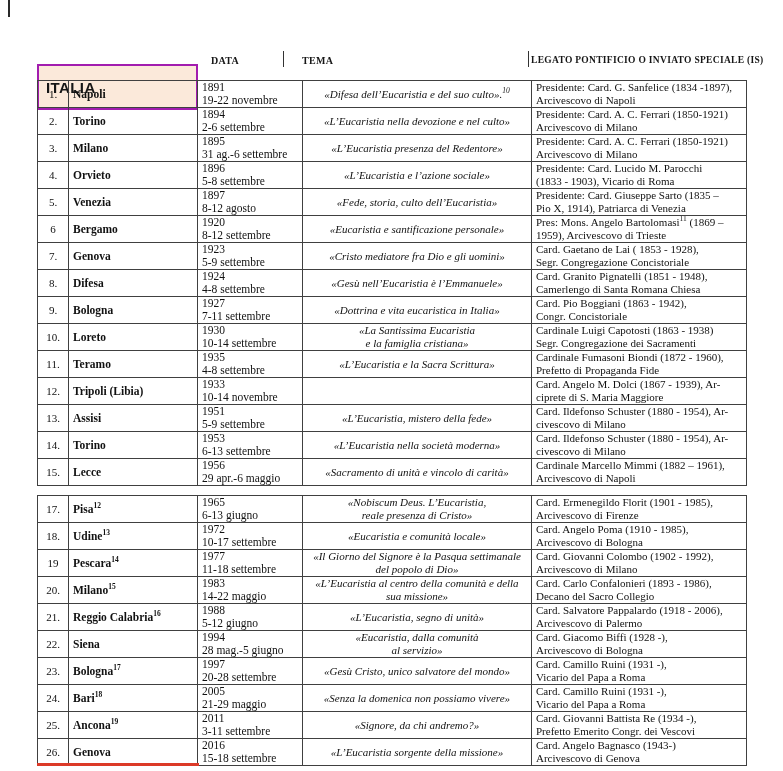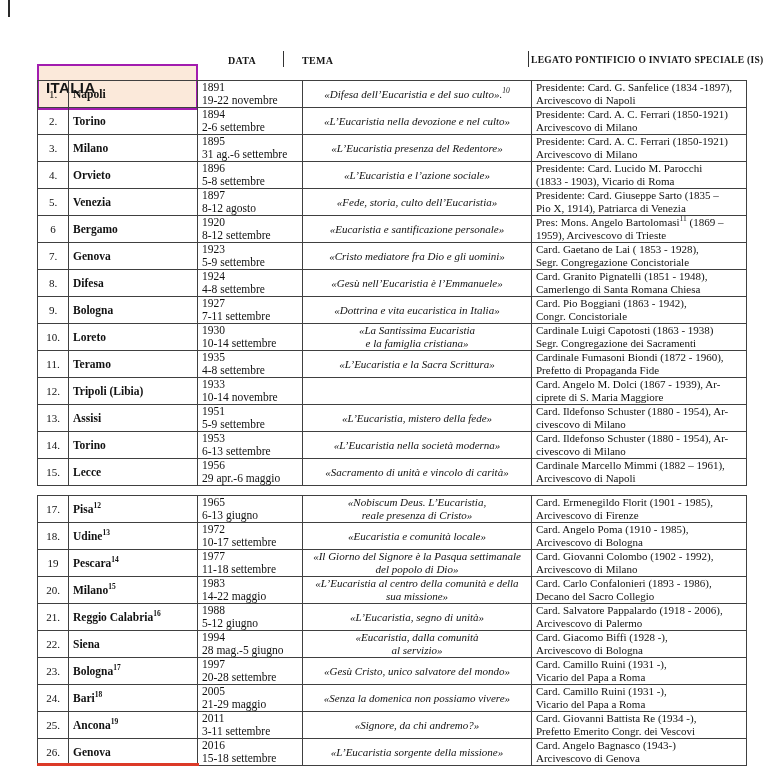--- a/index.html
+++ b/index.html
@@ -22,21 +22,21 @@
   .region-box .lbl{
     font-family:"Liberation Sans","DejaVu Sans",sans-serif;
     font-weight:bold;font-size:15px;letter-spacing:.4px;color:#161616;
   }
 
   
   .col-head{
     position:absolute;top:55px;font-weight:bold;font-size:10px;letter-spacing:.3px;
     color:#161616;white-space:nowrap;
   }
-  #h-data{left:214px;width:105px;text-align:left;padding-left:14px;box-sizing:border-box;}
+  #h-data{left:197px;width:105px;text-align:left;padding-left:14px;box-sizing:border-box;}
   #h-tema{left:302px;width:229px;text-align:left;}
   #h-legato{left:531px;width:215px;font-size:9.5px;}
   .head-sep{position:absolute;top:51px;width:1px;height:16px;background:#333;}
   #sep1{left:283px;}
   #sep2{left:528px;}
 
   
   table.congress{
     position:absolute;left:37px;width:709px;border-collapse:collapse;table-layout:fixed;
     font-size:11.5px;line-height:13px;

